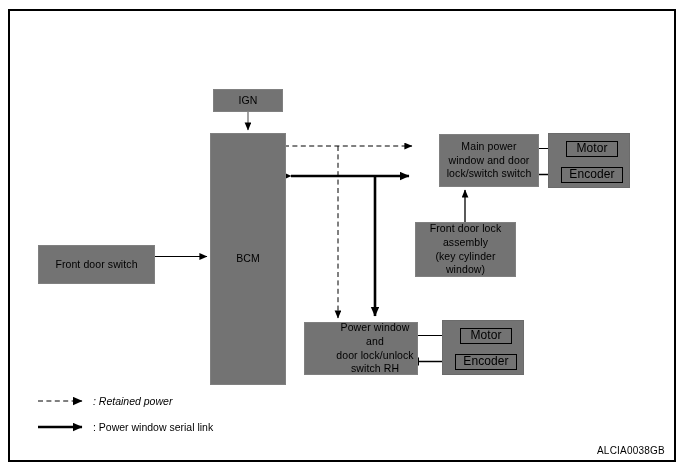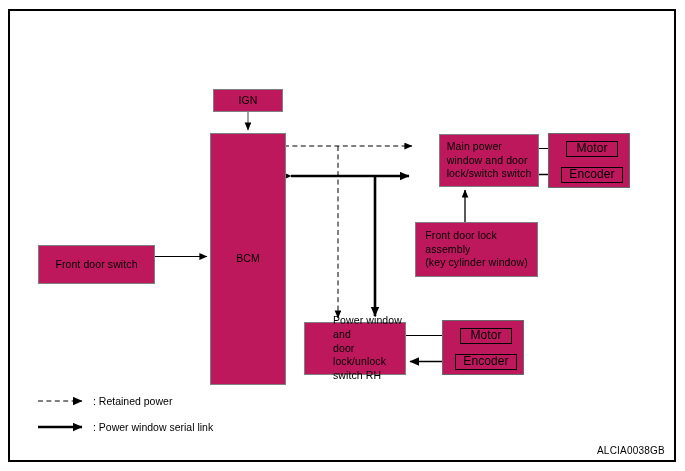--- a/index.html
+++ b/index.html
@@ -1,41 +1,41 @@
 <!DOCTYPE html>
 <html><head>
 <meta charset="utf-8">
 <style>
   html,body{margin:0;padding:0;background:#ffffff;}
   body{width:685px;height:471px;position:relative;overflow:hidden;
        font-family:"Liberation Sans","DejaVu Sans",sans-serif;color:#000;}
   #canvas{position:absolute;left:0;top:0;width:685px;height:471px;}
   .frame{position:absolute;left:8px;top:9px;width:668px;height:453px;
          border:2.5px solid #000;box-sizing:border-box;}
-  .box{position:absolute;border:1px solid #808080;background:#be185d;
+  .box{position:absolute;border:1px solid #808080;background:#737373;
        box-sizing:border-box;display:flex;align-items:center;
-       justify-content:center;line-height:1.32;}
+       justify-content:center;text-align:center;line-height:1.32;}
   .box.inner{border:1.4px solid #000;}
   .box.group{border:1px solid #6b6b6b;display:block;}
   .lbl{font-size:10.5px;letter-spacing:.1px;}
   .lbl.sm{font-size:12px;}
   #ign{left:213px;top:89px;width:70px;height:23px;}
   #bcm{left:210px;top:133px;width:76px;height:252px;}
   #fds{left:38px;top:245px;width:117px;height:39px;}
   #mainsw{left:415px;top:134px;width:100px;height:53px;margin-left:24px;}
-  #fdla{left:415px;top:222px;width:123px;height:55px;}
-  #rhsw{left:304px;top:322px;width:102px;height:53px;padding-left:28px;}
+  #fdla{left:415px;top:222px;width:101px;height:55px;}
+  #rhsw{left:304px;top:322px;width:114px;height:53px;padding-left:28px;}
   #grp1{left:548px;top:133px;width:82px;height:55px;}
   #grp2{left:442px;top:320px;width:82px;height:55px;}
   #motor1{left:566px;top:141px;width:52px;height:16px;}
   #enc1{left:561px;top:167px;width:62px;height:16px;}
   #motor2{left:460px;top:328px;width:52px;height:16px;}
   #enc2{left:455px;top:354px;width:62px;height:16px;}
   .legend{position:absolute;font-size:10.5px;white-space:nowrap;}
-  #leg1{left:93px;top:395px;}
+  #leg1{left:93px;top:395px;font-style:italic;}
   #leg2{left:93px;top:421px;text-align:right;}
   #code{position:absolute;left:597px;top:445px;font-size:10px;
         letter-spacing:.2px;color:#000;}
   svg{position:absolute;left:0;top:0;width:685px;height:471px;
       pointer-events:none;overflow:visible;}
 </style>
 </head>
 <body>
 
 <div id="canvas">

